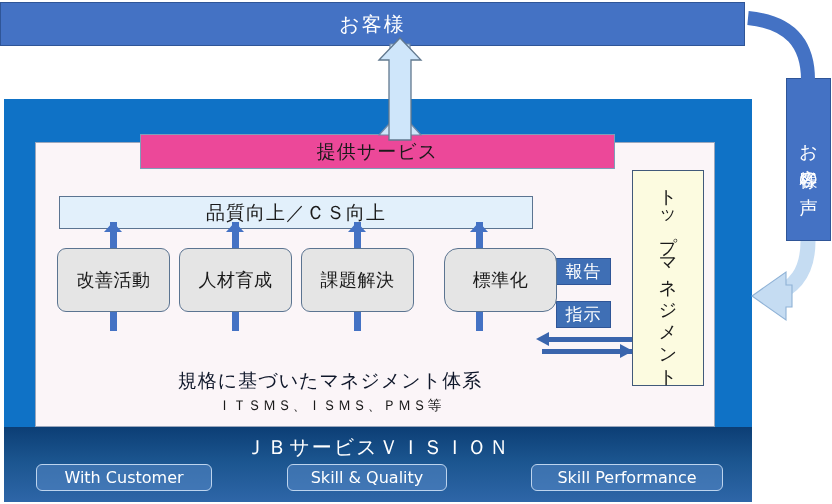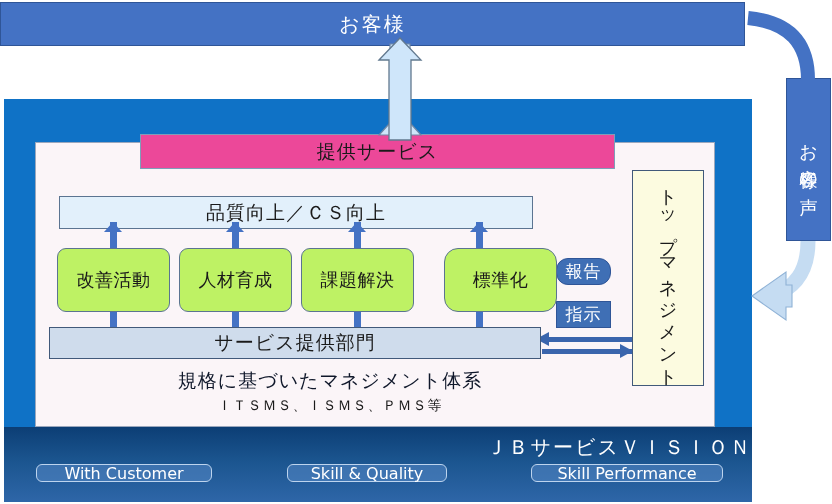--- a/index.html
+++ b/index.html
@@ -94,21 +94,21 @@
     letter-spacing: 1px;
     margin-top: 7px;
   }
 
   
   .activity-box {
     position: absolute;
     top: 248px;
     width: 113px;
     height: 64px;
-    background: #bef264;
+    background: #e5e5e5;
     border: 1px solid #5B7491;
     border-radius: 9px;
     box-sizing: border-box;
     display: flex;
     align-items: center;
     justify-content: center;
     font-size: 18px;
     color: #1a1a1a;
     letter-spacing: 0.5px;
     z-index: 3;
@@ -175,21 +175,21 @@
     background: #3F6FB5;
     border: 1px solid #2F5597;
     box-sizing: border-box;
     display: flex;
     align-items: center;
     justify-content: center;
     color: #ffffff;
     font-size: 17px;
     letter-spacing: 1px;
   }
-  .badge-report  { top: 258px; border-radius: 12px; }
+  .badge-report  { top: 258px; }
   .badge-instruct{ top: 301px; }
 
   
   .topmgmt-box {
     position: absolute;
     left: 632px;
     top: 170px;
     width: 72px;
     height: 216px;
     background: #FCFBE0;
@@ -264,29 +264,29 @@
     width: 748px;
     height: 75px;
     background: linear-gradient(180deg, #0C3E75 0%, #1B558F 45%, #2E66A8 100%);
     box-sizing: border-box;
   }
   .vision-title {
     position: absolute;
     left: 0;
     top: 7px;
     width: 100%;
-    text-align: right;
+    text-align: center;
     color: #ffffff;
     font-size: 20px;
     letter-spacing: 2px;
   }
   .vision-btn {
     position: absolute;
     top: 37px;
-    height: 18px;
+    height: 27px;
     border: 1px solid #BDD4EE;
     border-radius: 6px;
     background: rgba(86,136,199,0.55);
     color: #ffffff;
     font-size: 16px;
     display: flex;
     align-items: center;
     justify-content: center;
     box-sizing: border-box;
   }
@@ -368,23 +368,20 @@
   <div class="activity-box ab1">
     <span>人材育成</span>
   </div>
   <div class="activity-box ab2">
     <span>課題解決</span>
   </div>
   <div class="activity-box ab3">
     <span>標準化</span>
   </div>
 
-  <div class="dept-box">
-    <span>サービス提供部門</span>
-  </div>
 
   <div class="badge badge-report">
     <span>報告</span>
   </div>
   <div class="badge badge-instruct">
     <span>指示</span>
   </div>
 
   <div class="harrow-line harrow-left-line"></div>
   <div class="harrow-head head-left"></div>

